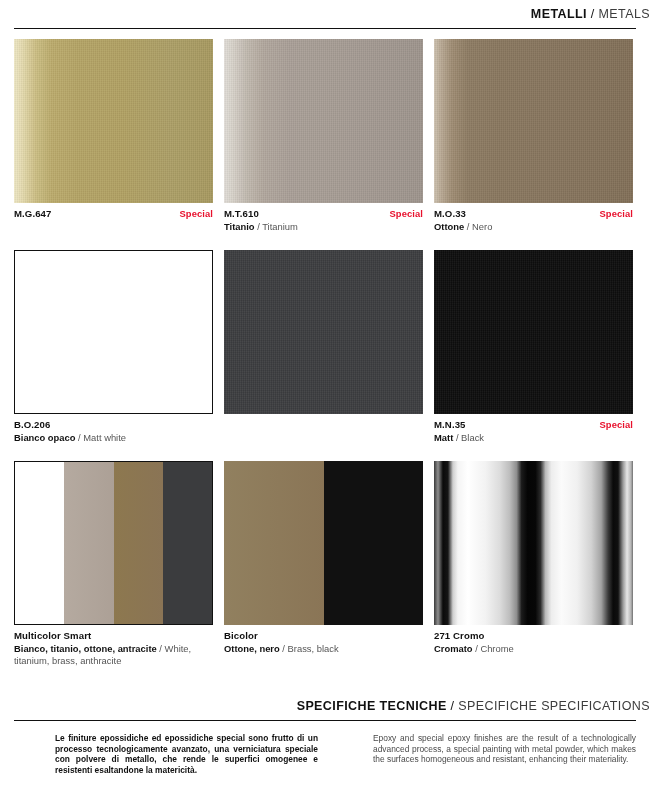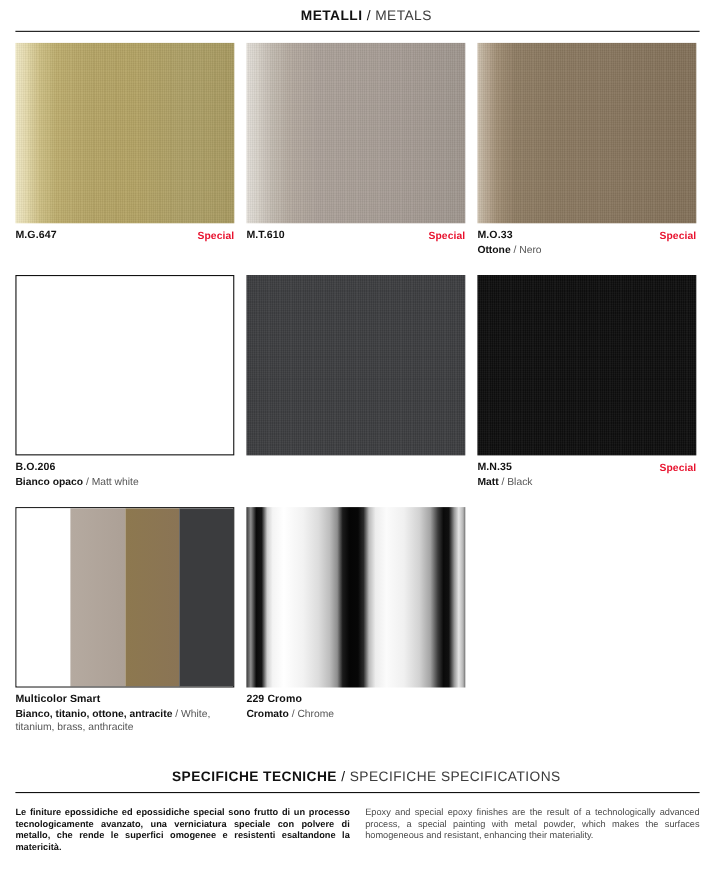--- a/index.html
+++ b/index.html
@@ -8,21 +8,21 @@
     background:#ffffff;
     font-family:"Liberation Sans", sans-serif;
     color:#1a1a1a;
     overflow:hidden;
     position:relative;
   }
   .page{width:650px;height:809px;position:relative;box-sizing:border-box;}
 
   
   .section-head{
-    text-align:center;
+    text-align:right;
     padding-top:7px;
     font-size:12.5px;
     letter-spacing:.4px;
     white-space:nowrap;
     padding-left:16px;
   }
   .sh-it{font-weight:bold;color:#111;}
   .sh-sep{font-weight:normal;color:#111;}
   .sh-en{font-weight:normal;color:#3c3c3c;}
   .rule{
@@ -124,21 +124,21 @@
   .row-gap{height:18px;}
 
   
   .specs-wrap{margin-top:26px;}
   .specs-body{
     margin:12px 14px 0 14px;
     display:grid;
     grid-template-columns:304px 304px;
     column-gap:14px;
   }
-  .spec-col{font-size:8.4px;line-height:10.6px;text-align:justify;}
+  .spec-col{font-size:8.4px;line-height:10.6px;text-align:justify;margin-left:41px;}
   .spec-it{font-weight:bold;color:#111;}
   .spec-en{color:#4a4a4a;}
 </style>
 </head>
 <body>
 
 <div class="page">
 
   <div class="section-head">
     <span class="sh-it">METALLI</span>
@@ -159,20 +159,25 @@
       </div>
     </div>
 
     <div class="cell">
       <div class="swatch sw-titan grain"></div>
       <div class="label">
         <div class="lab-top">
           <span class="code">M.T.610</span>
           <span class="special">Special</span>
         </div>
+        <div class="desc">
+          <span class="it">Titanio</span>
+          <span class="sl">/</span>
+          <span class="en">Titanium</span>
+        </div>
       </div>
     </div>
 
     <div class="cell">
       <div class="swatch sw-brass grain"></div>
       <div class="label">
         <div class="lab-top">
           <span class="code">M.O.33</span>
           <span class="special">Special</span>
         </div>
@@ -241,26 +246,45 @@
           <span class="special hidden">Special</span>
         </div>
         <div class="desc">
           <span class="it">Bianco, titanio, ottone, antracite</span>
           <span class="sl">/</span>
           <span class="en">White, titanium, brass, anthracite</span>
         </div>
       </div>
     </div>
 
+    <div class="cell">
+      <div class="swatch">
+        <div class="stripes">
+          <i style="width:50%;background:linear-gradient(90deg,#91805f,#8a7556);"></i>
+          <i style="width:50%;background:#111111;"></i>
+        </div>
+      </div>
+      <div class="label">
+        <div class="lab-top">
+          <span class="code">Bicolor</span>
+          <span class="special hidden">Special</span>
+        </div>
+        <div class="desc">
+          <span class="it">Ottone, nero</span>
+          <span class="sl">/</span>
+          <span class="en">Brass, black</span>
+        </div>
+      </div>
+    </div>
 
     <div class="cell">
       <div class="swatch sw-chrome"></div>
       <div class="label">
         <div class="lab-top">
-          <span class="code">229 Cromo</span>
+          <span class="code">271 Cromo</span>
           <span class="special hidden">Special</span>
         </div>
         <div class="desc">
           <span class="it">Cromato</span>
           <span class="sl">/</span>
           <span class="en">Chrome</span>
         </div>
       </div>
     </div>
 

